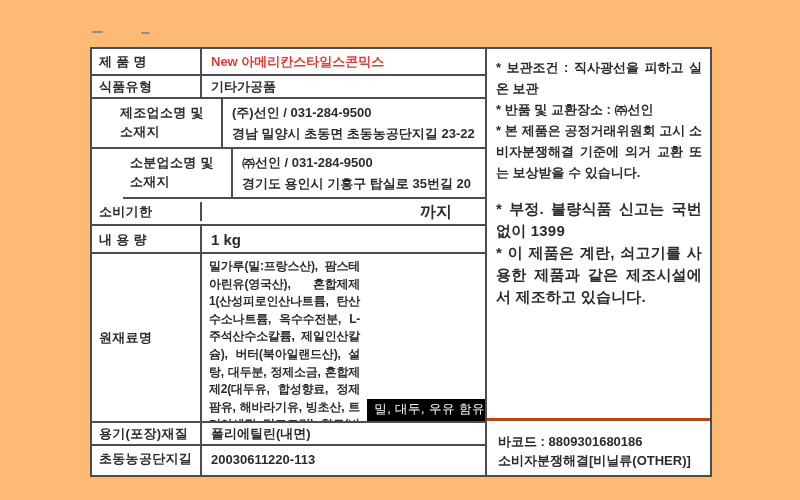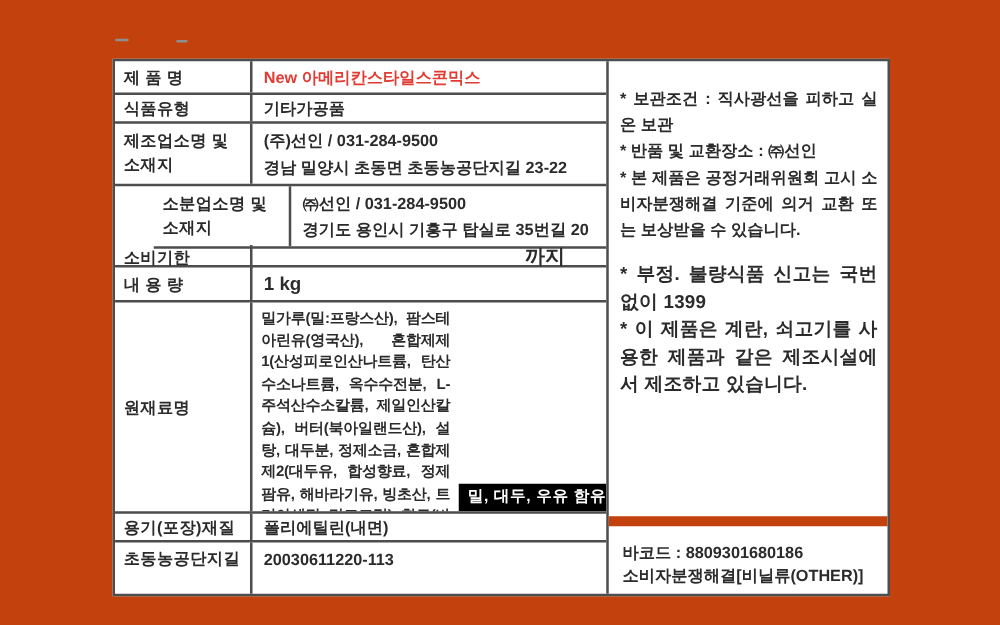--- a/index.html
+++ b/index.html
@@ -1,34 +1,34 @@
 <!DOCTYPE html>
 <html><head>
 <meta charset="utf-8">
 <style>
   html,body{margin:0;padding:0;background:#ffffff;}
   .sheet{
-    position:relative;width:800px;height:500px;background:#c2410c;overflow:hidden;
+    position:relative;width:800px;height:500px;background:#fdba74;overflow:hidden;
     font-family:"Liberation Sans","DejaVu Sans",sans-serif;color:#2b2b2b;
   }
   .dash{position:absolute;height:2px;background:#8f8f8f;border-radius:1px;}
   .dash.d1{left:92px;top:31px;width:11px;}
   .dash.d2{left:141px;top:32px;width:9px;}
 
   .label-table{
     position:absolute;left:90px;top:47px;width:622px;height:430px;
     border:2px solid #4d4d4d;box-sizing:border-box;display:flex;background:#fff;
   }
   .main-col{width:395px;border-right:2px solid #4d4d4d;box-sizing:border-box;display:flex;flex-direction:column;}
   .side-col{flex:1;display:flex;flex-direction:column;min-width:0;}
 
   .row{display:flex;border-bottom:2px solid #4d4d4d;box-sizing:border-box;min-height:0;}
   .row.last{border-bottom:none;flex:1;}
-  .r1{height:27px;} .r2{height:23px;font-family:Liberation Serif, serif;} .r3{height:50px;} .r4{height:50px;margin-left:31px;}
-  .r5{height:15px;align-items:center;} .r6{height:28px;} .r7{height:169px;} .r8{height:23px;}
+  .r1{height:27px;} .r2{height:23px;font-family:Liberation Serif, serif;} .r3{height:50px;padding-left:21px;} .r4{height:50px;margin-left:31px;}
+  .r5{height:27px;align-items:center;} .r6{height:28px;} .r7{height:169px;} .r8{height:23px;}
 
   .cell-label{
     width:110px;border-right:2px solid #4d4d4d;box-sizing:border-box;
     padding:0 5px 0 7px;font-size:13px;font-weight:700;display:flex;align-items:center;
     letter-spacing:0.3px;line-height:19px;white-space:pre-line;
   }
   .cell-label.top{align-items:flex-start;padding-top:4px;}
   .cell-value{
     flex:1;min-width:0;padding:0 6px 0 9px;font-size:13px;font-weight:600;
     display:flex;align-items:center;line-height:21px;white-space:pre-line;
@@ -37,25 +37,25 @@
   .v-red{font-weight:700;}
   .v-big{font-size:15px;font-weight:700;}
   .v-expiry{justify-content:flex-end;font-size:16px;font-weight:700;padding-right:33px;}
 
   .ing-cell{flex:1;min-width:0;display:flex;flex-direction:row;padding:0;overflow:hidden;}
   .ing-text{
     flex:1;overflow:hidden;padding:4px 7px 0 7px;font-size:12px;font-weight:600;
     line-height:17.6px;text-align:justify;letter-spacing:-0.2px;
   }
   .allergen-bar{
-    margin-top:auto;background:#000;color:#fff;font-size:12.5px;font-weight:700;
+    margin-top:auto;background:#000;color:#fff;font-size:12.5px;font-weight:400;
     padding:2px 0 3px 7px;letter-spacing:0.5px;
   }
 
-  .side-top{flex:1;border-bottom:8px solid #c2410c;box-sizing:border-box;padding:19px 8px 0 9px;overflow:hidden;}
+  .side-top{flex:1;border-bottom:3px solid #c2410c;box-sizing:border-box;padding:8px 8px 0 9px;overflow:hidden;}
   .notes-small{font-size:13px;font-weight:600;line-height:21px;white-space:pre-line;text-align:justify;}
   .notes-large{font-size:15px;font-weight:700;line-height:22px;white-space:pre-line;text-align:justify;margin-top:15px;letter-spacing:0.2px;}
   .side-bottom{height:54px;box-sizing:border-box;padding:11px 4px 0 11px;}
   .side-bottom .line{font-size:13px;font-weight:600;line-height:19px;}
 </style>
 </head>
 <body>
 
 <div class="sheet">
   <div class="dash d1"></div>

